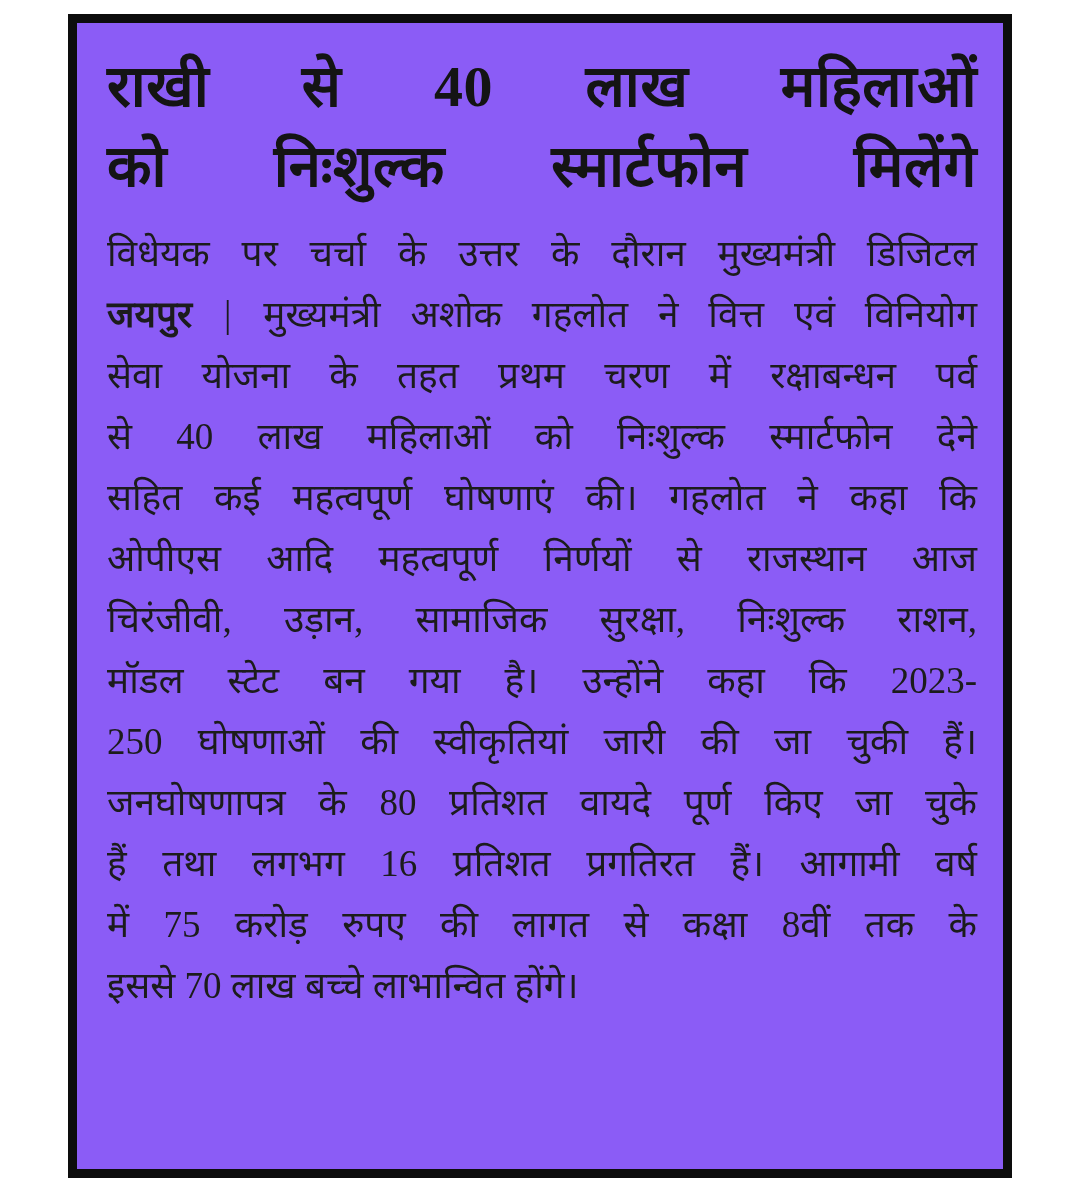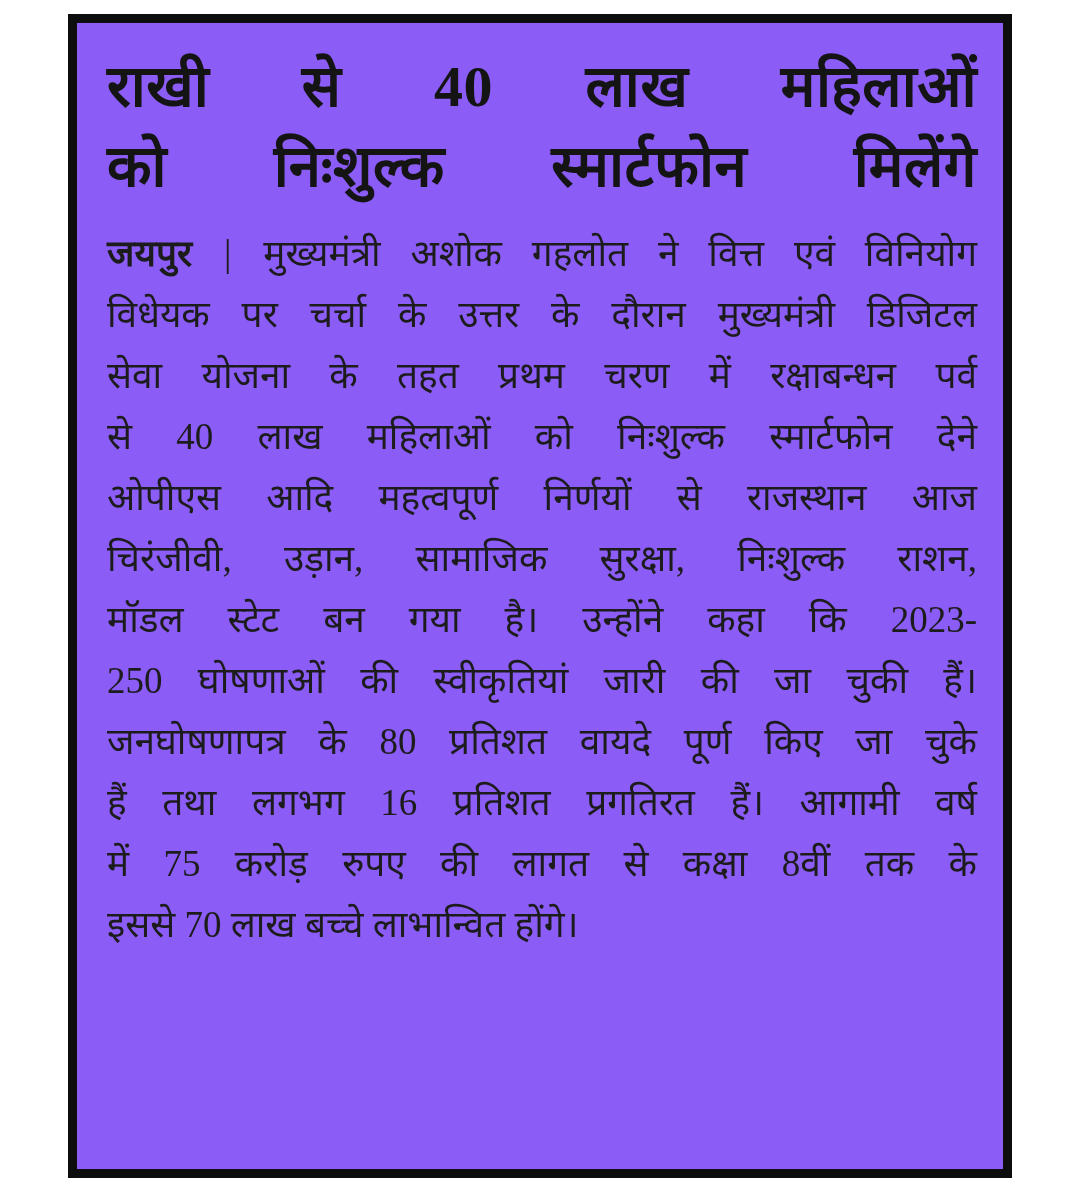--- a/index.html
+++ b/index.html
@@ -71,28 +71,29 @@
 
 <div class="page">
   <article class="clipping">
 
     <h1 class="headline">
       <div class="h-line">राखी से 40 लाख महिलाओं</div>
       <div class="h-line">को निःशुल्क स्मार्टफोन मिलेंगे</div>
     </h1>
 
     <div class="article-body">
+      <div class="body-line">विधेयक पर चर्चा के उत्तर के दौरान मुख्यमंत्री डिजिटल</div>
       <div class="body-line">
         <span class="dateline">जयपुर</span>
         <span class="dateline-sep">|</span>
         <span>मुख्यमंत्री अशोक गहलोत ने वित्त एवं विनियोग</span>
       </div>
-      <div class="body-line">विधेयक पर चर्चा के उत्तर के दौरान मुख्यमंत्री डिजिटल</div>
       <div class="body-line">सेवा योजना के तहत प्रथम चरण में रक्षाबन्धन पर्व</div>
       <div class="body-line">से 40 लाख महिलाओं को निःशुल्क स्मार्टफोन देने</div>
+      <div class="body-line">सहित कई महत्वपूर्ण घोषणाएं की। गहलोत ने कहा कि</div>
       <div class="body-line">ओपीएस आदि महत्वपूर्ण निर्णयों से राजस्थान आज</div>
       <div class="body-line">चिरंजीवी, उड़ान, सामाजिक सुरक्षा, निःशुल्क राशन,</div>
       <div class="body-line">मॉडल स्टेट बन गया है। उन्होंने कहा कि 2023-</div>
       <div class="body-line">250 घोषणाओं की स्वीकृतियां जारी की जा चुकी हैं।</div>
       <div class="body-line">जनघोषणापत्र के 80 प्रतिशत वायदे पूर्ण किए जा चुके</div>
       <div class="body-line">हैं तथा लगभग 16 प्रतिशत प्रगतिरत हैं। आगामी वर्ष</div>
       <div class="body-line">में 75 करोड़ रुपए की लागत से कक्षा 8वीं तक के</div>
       <div class="body-line last-line">इससे 70 लाख बच्चे लाभान्वित होंगे।</div>
     </div>
 

